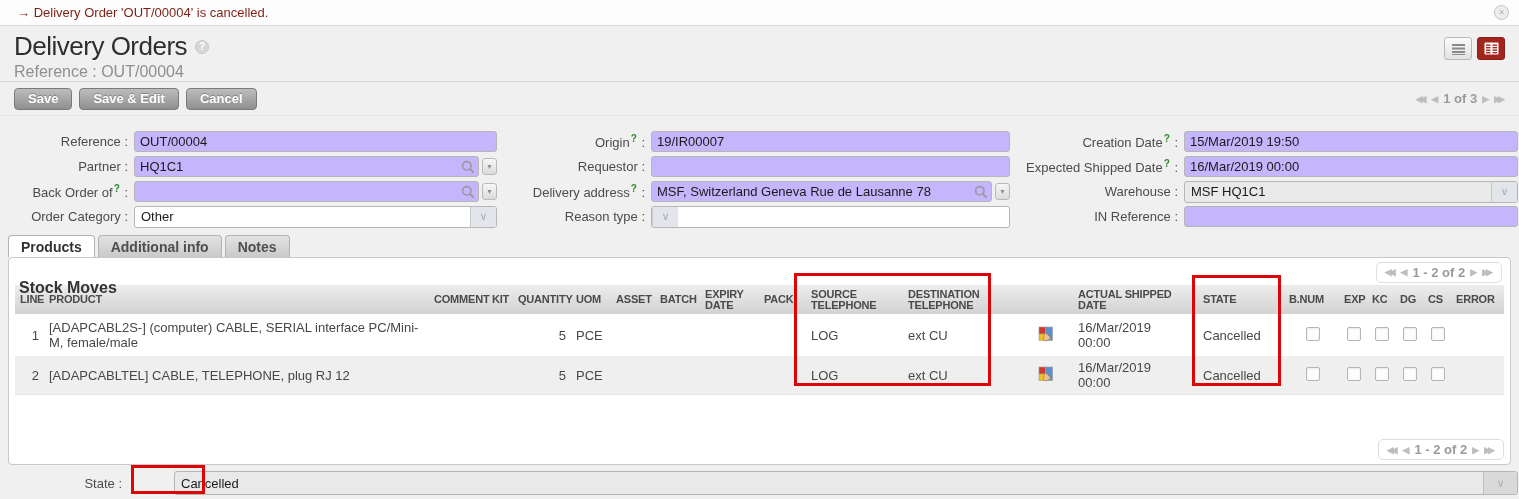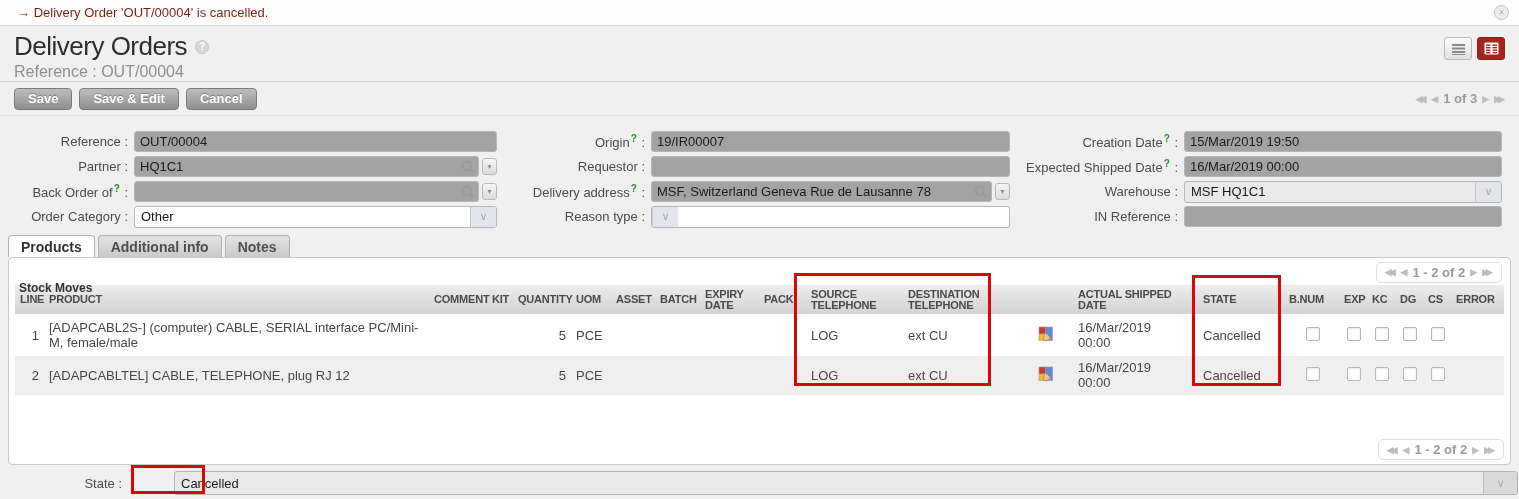--- a/index.html
+++ b/index.html
@@ -36,39 +36,39 @@
   .fcol3 { flex:1; }
   .frow { display:flex; align-items:center; height:25px; }
   .flabel { text-align:right; color:#4c4c4c; font-size:13px; padding-right:6px; white-space:nowrap; }
   .fcol1 .flabel { width:134px; }
   .fcol2 .flabel { width:141px; }
   .fcol3 .flabel { width:162px; }
   .hq { color:#2e8b2e; font-size:10px; font-weight:bold; vertical-align:super; margin:0 1px; }
   .field { flex:1; display:flex; align-items:center; }
   .fcol1 .field { margin-right:13px; }
   .fcol2 .field { margin-right:12px; }
-  .fcol3 .field { margin-right:17px; }
-  .tinput { flex:1; height:21px; background:#a3a3a3; border:1px solid #b6b6b6; border-radius:3px; font-size:13px; color:#1a1a1a; padding:2px 5px; white-space:nowrap; overflow:hidden; position:relative; }
+  .fcol3 .field { margin-right:1px; }
+  .tinput { flex:1; height:21px; background:#c4b5fd; border:1px solid #b6b6b6; border-radius:3px; font-size:13px; color:#1a1a1a; padding:2px 5px; white-space:nowrap; overflow:hidden; position:relative; }
   .m2o .tinput { padding-right:20px; }
   .search-ic { position:absolute; right:3px; top:3px; }
   .mini-drop { width:15px; height:17px; margin-left:3px; border:1px solid #b9b9b9; border-radius:3px; background:linear-gradient(#f6f6f6,#dcdcdc); color:#8f8f8f; font-size:8px; line-height:15px; text-align:center; cursor:pointer; flex:none; }
   .tselect { flex:1; height:22px; background:#fff; border:1px solid #b6b6b6; border-radius:3px; display:flex; align-items:center; overflow:hidden; cursor:pointer; }
   .tselect .val { flex:1; font-size:13px; color:#1a1a1a; padding:0 6px; white-space:nowrap; }
   .tselect .chev { width:26px; align-self:stretch; background:#e2e6ea; border-left:1px solid #c4c8cc; color:#a8adb3; font-size:11px; display:flex; align-items:center; justify-content:center; }
   .tselect.gray { background:#e9e9e9; }
 
   
   .tabs { height:28px; padding:6px 0 0 8px; display:flex; }
   .tab { padding:3px 12px; margin-right:3px; background:linear-gradient(#e3e3e3,#c9c9c9); border:1px solid #b3b3b3; border-bottom:none; border-radius:4px 4px 0 0; font-size:14px; font-weight:bold; color:#4f4f4f; cursor:pointer; }
   .tab.active { background:#fff; color:#333; }
 
   
   .panel { margin:0 8px; height:208px; background:#fff; border:1px solid #c9c9c9; border-radius:4px; position:relative; }
   .panel-head { display:flex; align-items:center; padding:5px 8px 4px 10px; height:27px; }
-  .panel-title { font-size:12px; font-weight:bold; color:#333;margin-top:32px; }
+  .panel-title { font-size:16px; font-weight:bold; color:#333;margin-top:32px; }
   .pager-box { margin-left:auto; display:flex; align-items:center; gap:5px; border:1px solid #dedede; border-radius:5px; background:#fff; padding:2px 8px; color:#9a9a9a; font-size:13px; font-weight:bold; }
   .pager-box.bottom { position:absolute; right:6px; bottom:4px; }
 
   table.moves { width:1489px; margin:0 6px; border-collapse:collapse; table-layout:fixed; }
   .moves th { background:linear-gradient(#ededed,#d2d2d2); color:#4a4a4a; font-size:11px; font-weight:bold; text-align:left; padding:3px 4px; height:30px; line-height:11px; vertical-align:middle; letter-spacing:-0.2px; }
   .moves td { font-size:13px; color:#474747; padding:4px; vertical-align:middle; }
   .moves tbody tr.odd { background:#fff; }
   .moves tbody tr.even { background:#efefef; }
   .moves tbody tr { border-top:2px solid #fff; border-bottom:1px solid #e7e7e7; }
   .c-line { text-align:right; padding-right:6px !important; }

